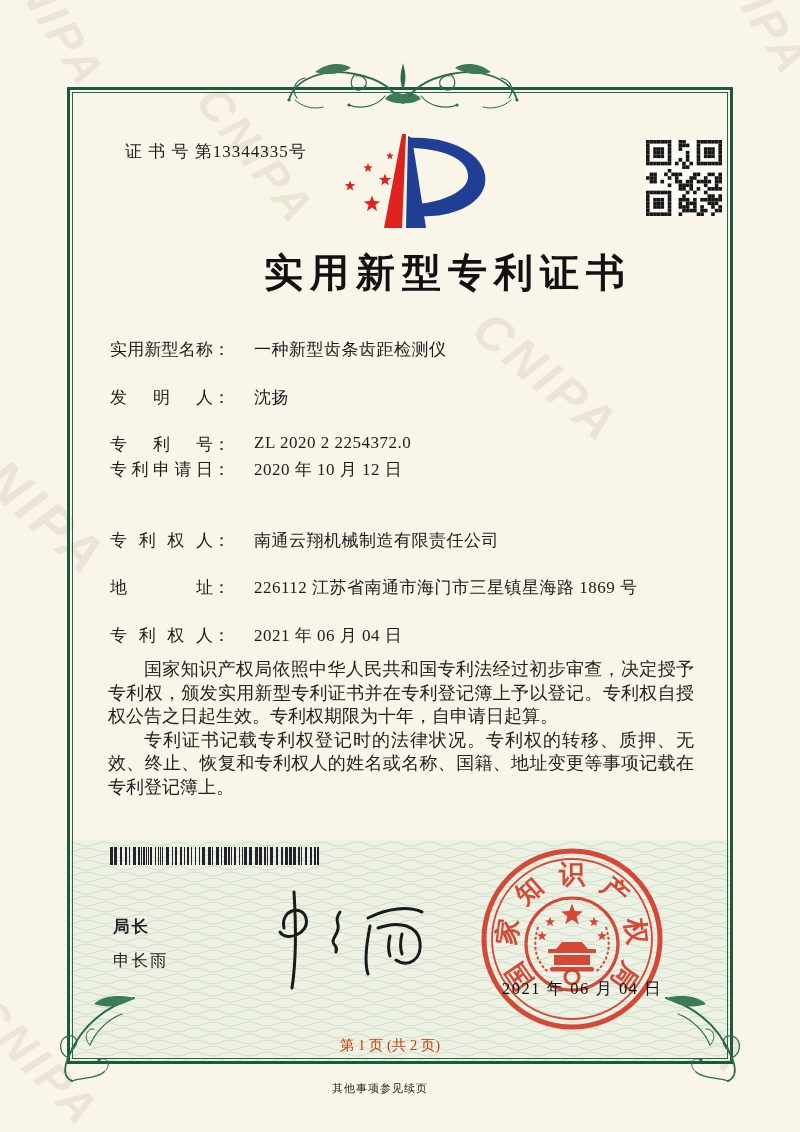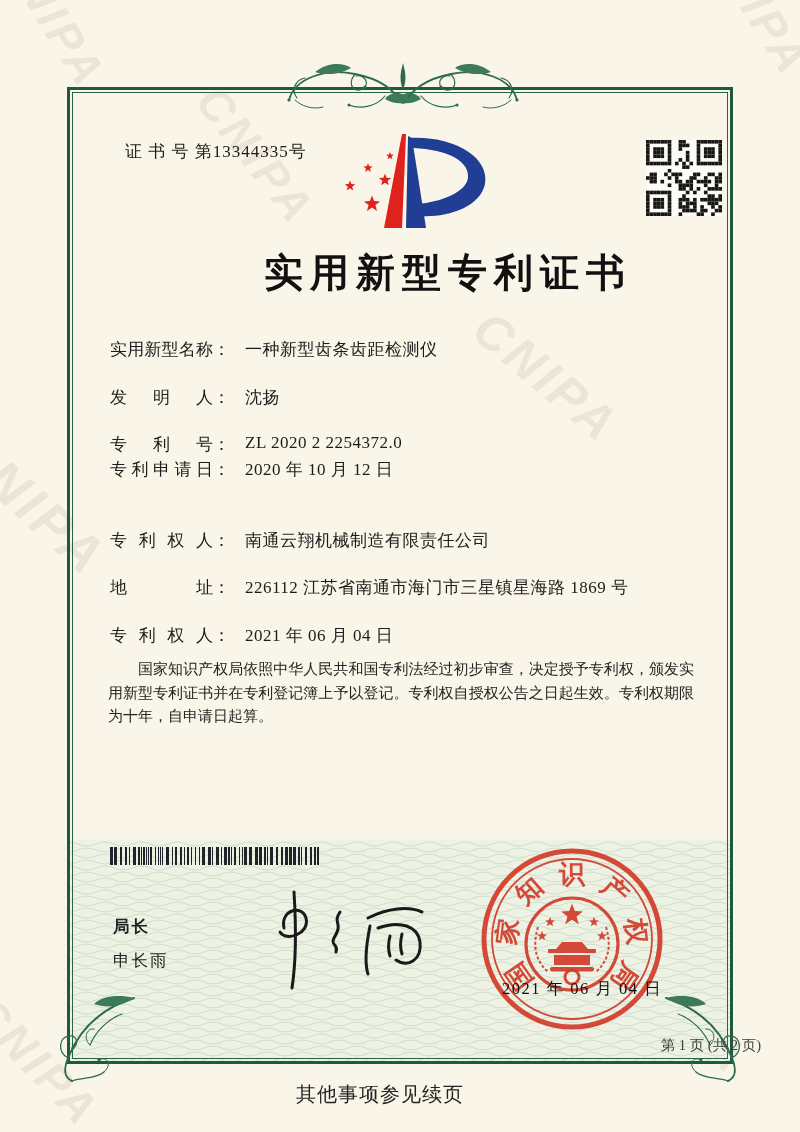--- a/index.html
+++ b/index.html
@@ -18,33 +18,33 @@
   .band{position:absolute;left:70px;top:840px;width:660px;height:222px;overflow:hidden;}
   
   .certno{position:absolute;left:125px;top:140px;font-size:17px;letter-spacing:1px;}
   .title{position:absolute;left:0;top:246px;width:800px;text-align:center;
          font-size:39px;font-weight:700;letter-spacing:7px;color:#111;padding-left:48px;}
   
   .row{position:absolute;left:110px;height:24px;font-size:17px;white-space:nowrap;}
   .flabel{display:inline-block;width:103px;text-align:justify;text-align-last:justify;
           vertical-align:top;}
   .colon{display:inline-block;vertical-align:top;}
-  .fvalue{display:inline-block;margin-left:15px;vertical-align:top;letter-spacing:0.5px;}
+  .fvalue{display:inline-block;margin-left:24px;vertical-align:top;letter-spacing:0.5px;}
   .row2field{position:absolute;left:390px;top:0;}
   
-  .bodytext{position:absolute;left:108px;top:658px;width:586px;font-size:15px;
+  .bodytext{position:absolute;left:108px;top:658px;width:586px;font-size:18px;
             line-height:23.5px;text-align:justify;color:#222;}
   .bodytext p{margin:0;text-indent:2em;}
   
   .sig-label{position:absolute;font-family:"Liberation Sans","DejaVu Sans",sans-serif;
              font-size:16.5px;color:#222;letter-spacing:2px;}
   
   .sealdate{position:absolute;left:502px;top:978px;font-size:16.5px;letter-spacing:1.5px;color:#111;}
-  .pageinfo{position:absolute;left:5px;top:1036px;width:756px;text-align:right;font-size:14.5px;color:#404040;}
-  .contnote{position:absolute;left:0;top:1081px;width:760px;text-align:center;font-size:20px;color:#222;letter-spacing:1px;}
+  .pageinfo{position:absolute;left:12px;top:1036px;width:756px;text-align:center;font-size:14.5px;color:#c2410c;}
+  .contnote{position:absolute;left:0;top:1081px;width:760px;text-align:center;font-size:11px;color:#222;letter-spacing:1px;}
 </style>
 </head>
 <body>
 
 <div class="wm" style="left:-28px;top:-12px;font-size:46px;transform:rotate(58deg);">CNIPA</div>
 <div class="wm" style="left:676px;top:-24px;font-size:46px;transform:rotate(58deg);">CNIPA</div>
 <div class="wm" style="left:176px;top:128px;font-size:46px;transform:rotate(52deg);">CNIPA</div>
 <div class="wm" style="left:460px;top:348px;font-size:50px;transform:rotate(40deg);">CNIPA</div>
 <div class="wm" style="left:-62px;top:472px;font-size:54px;transform:rotate(42deg);">CNIPA</div>
 <div class="wm" style="left:596px;top:982px;font-size:48px;transform:rotate(42deg);">CNIPA</div>
@@ -378,20 +378,21 @@
 </div>
 <div class="row" style="top:576px;">
   <span class="flabel">地址</span><span class="colon">：</span><span class="fvalue">226112 江苏省南通市海门市三星镇星海路 1869 号</span>
 </div>
 <div class="row" style="top:624px;width:620px;">
   <span class="flabel">专利权人</span><span class="colon">：</span><span class="fvalue">2021 年 06 月 04 日</span>
 </div>
 
 <div class="bodytext">
   <p>国家知识产权局依照中华人民共和国专利法经过初步审查，决定授予专利权，颁发实用新型专利证书并在专利登记簿上予以登记。专利权自授权公告之日起生效。专利权期限为十年，自申请日起算。</p>
+  <p>专利证书记载专利权登记时的法律状况。专利权的转移、质押、无效、终止、恢复和专利权人的姓名或名称、国籍、地址变更等事项记载在专利登记簿上。</p>
 </div>
 
 <svg class="abs" style="left:110px;top:847px;" width="210" height="18" viewBox="0 0 210 18">
   <g id="barg" fill="#20242a">
       <rect x="0" y="0" width="3" height="18"></rect>
       <rect x="4" y="0" width="3" height="18"></rect>
       <rect x="10" y="0" width="2" height="18"></rect>
       <rect x="15" y="0" width="2" height="18"></rect>
       <rect x="19" y="0" width="1" height="18"></rect>
       <rect x="23" y="0" width="3" height="18"></rect>

